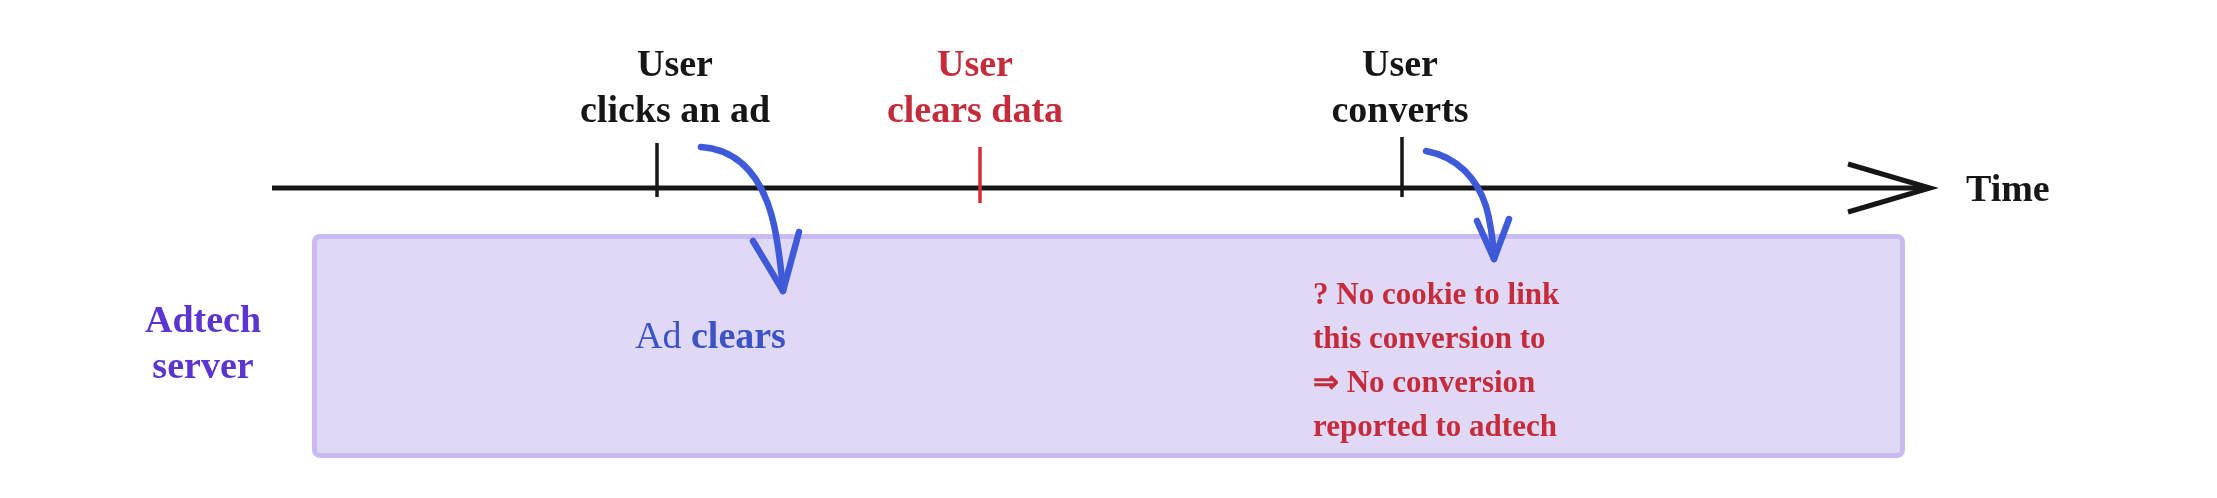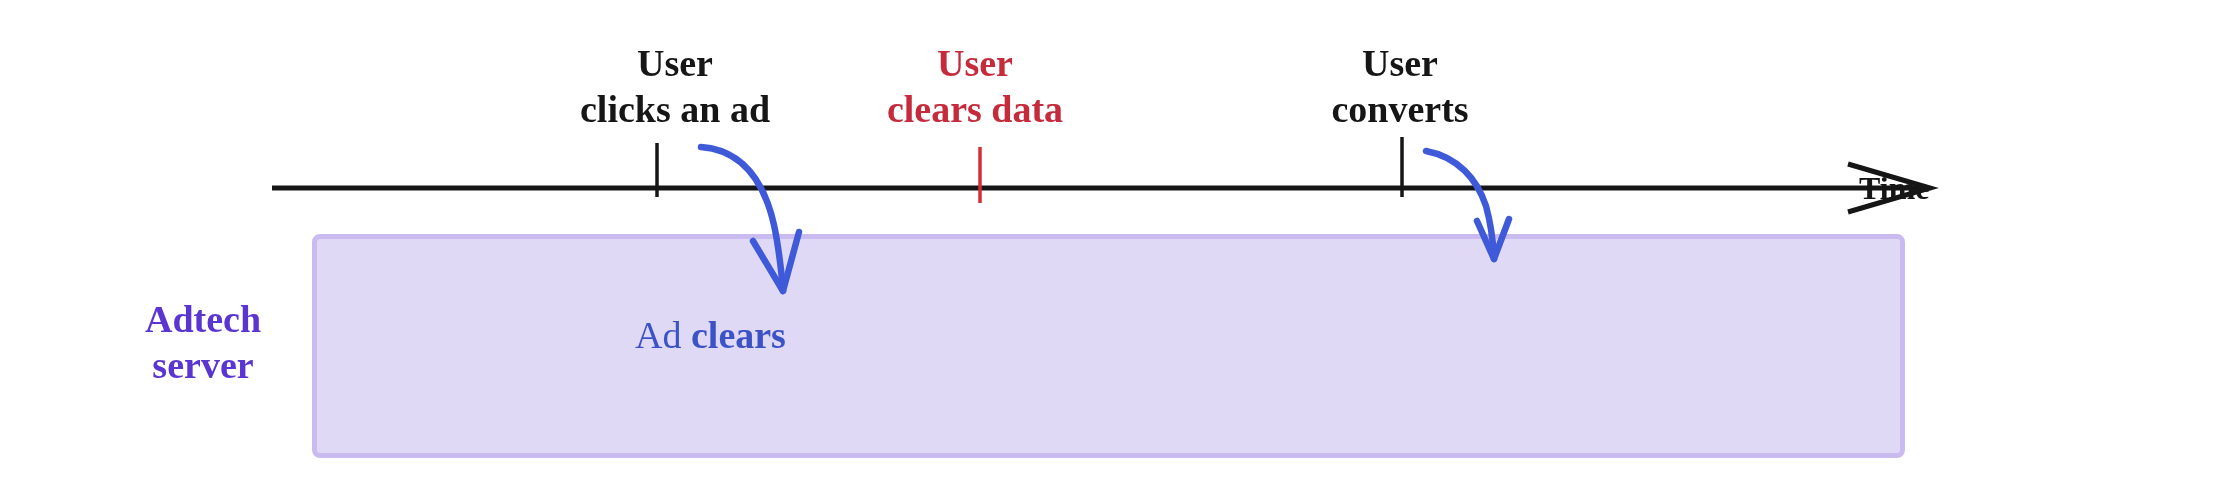--- a/index.html
+++ b/index.html
@@ -52,23 +52,23 @@
     white-space: pre-line;
     color: var(--ink, #161616);
     z-index: 3;
   }
   .e1 { left: 675px; }
   .e2 { left: 975px; color: var(--red-text, #c62b3c); }
   .e3 { left: 1400px; }
 
   .time-label {
     position: absolute;
-    left: 1859px;
+    left: 1966px;
     top: 166px;
-    font-size: 32px;
+    font-size: 38px;
     line-height: 44px;
     color: var(--ink, #161616);
     z-index: 3;
   }
 
   .server-label {
     position: absolute;
     left: 103px;
     top: 296px;
     width: 200px;
@@ -140,14 +140,18 @@
 
   <div class="time-label">Time</div>
 
   <div class="server-label">Adtech
 server</div>
 
   <div class="cookie-note">
     <div><span class="regular">Ad</span> <span>clears</span></div>
   </div>
 
+  <div class="no-cookie-note">? No cookie to link
+this conversion to
+⇒ No conversion
+reported to adtech</div>
 
 </div>
 
 </body></html>

